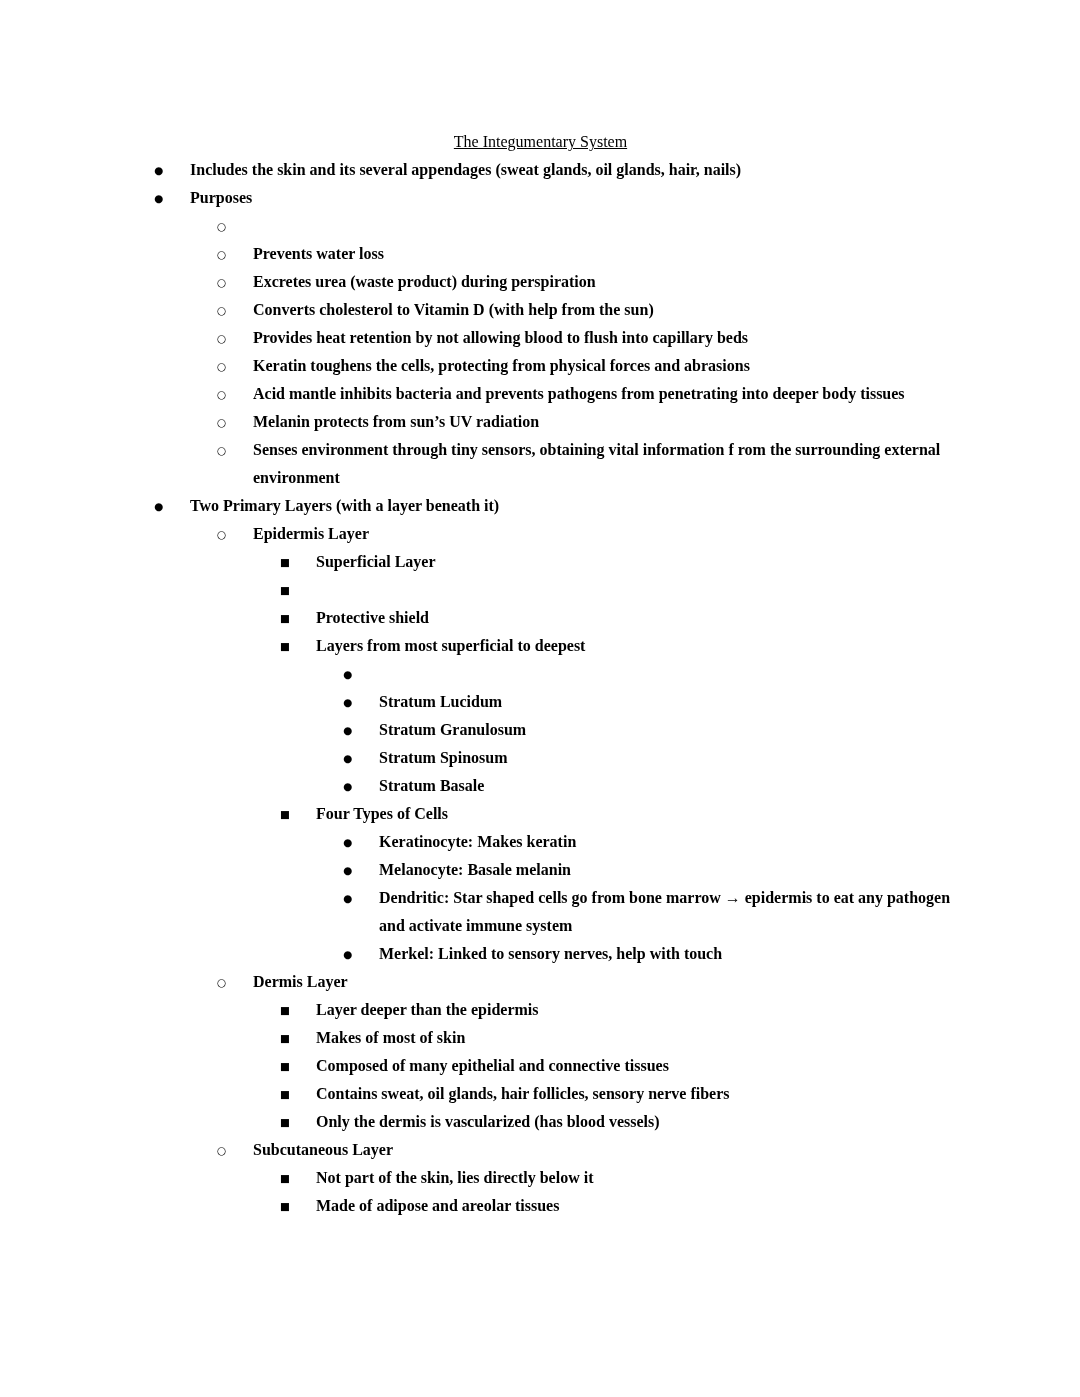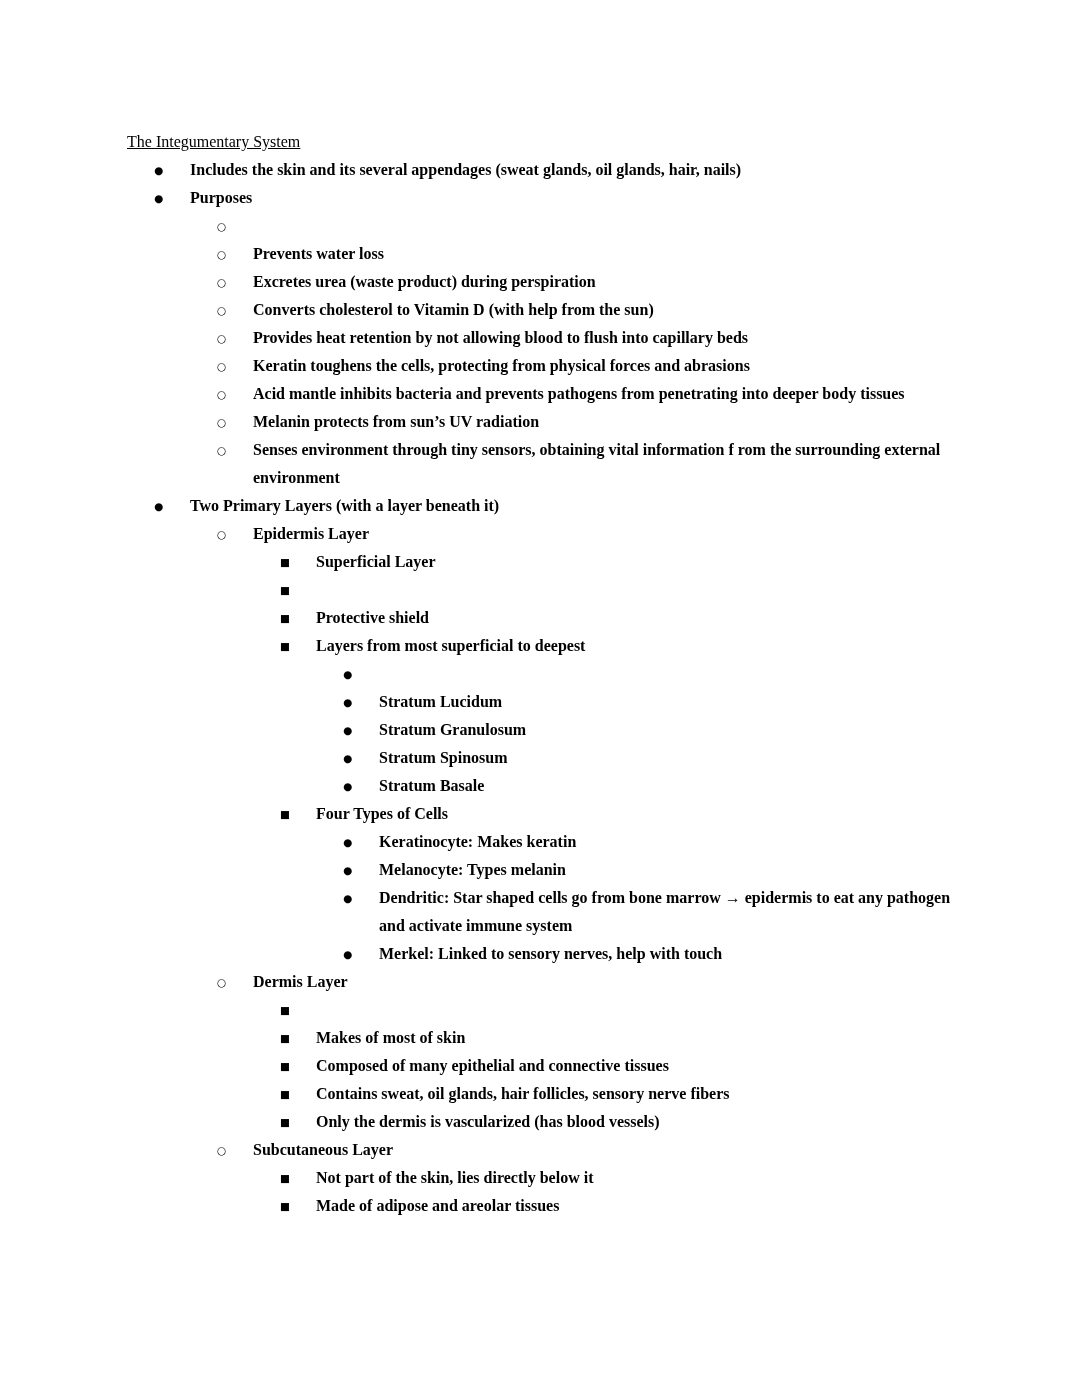--- a/index.html
+++ b/index.html
@@ -19,20 +19,21 @@
     width: 1080px;
     min-height: 1397px;
     padding: 128px 126px 60px 127px;
     background: #ffffff;
   }
   .doc-title {
     font-size: 16px;
     line-height: 28px;
     text-decoration: underline;
     white-space: pre;
+    text-align: center;
   }
   .bullet-list {
     margin: 0;
     padding: 0;
   }
   .item {
     display: flex;
     align-items: flex-start;
     font-size: 16px;
     line-height: 28px;
@@ -152,36 +153,37 @@
       <div class="item level-3">
         <span class="marker m-square">■</span>
         <span class="text">Four Types of Cells</span>
       </div>
       <div class="item level-4">
         <span class="marker m-disc">●</span>
         <span class="text">Keratinocyte: Makes keratin</span>
       </div>
       <div class="item level-4">
         <span class="marker m-disc">●</span>
-        <span class="text">Melanocyte: Types melanin</span>
+        <span class="text">Melanocyte: Basale melanin</span>
       </div>
       <div class="item level-4">
         <span class="marker m-disc">●</span>
         <span class="text">Dendritic: Star shaped cells go from bone marrow → epidermis to eat any pathogen and activate immune system</span>
       </div>
       <div class="item level-4">
         <span class="marker m-disc">●</span>
         <span class="text">Merkel: Linked to sensory nerves, help with touch</span>
       </div>
       <div class="item level-2">
         <span class="marker m-circle">○</span>
         <span class="text">Dermis Layer</span>
       </div>
       <div class="item level-3">
         <span class="marker m-square">■</span>
+        <span class="text">Layer deeper than the epidermis</span>
       </div>
       <div class="item level-3">
         <span class="marker m-square">■</span>
         <span class="text">Makes of most of skin</span>
       </div>
       <div class="item level-3">
         <span class="marker m-square">■</span>
         <span class="text">Composed of many epithelial and connective tissues</span>
       </div>
       <div class="item level-3">

